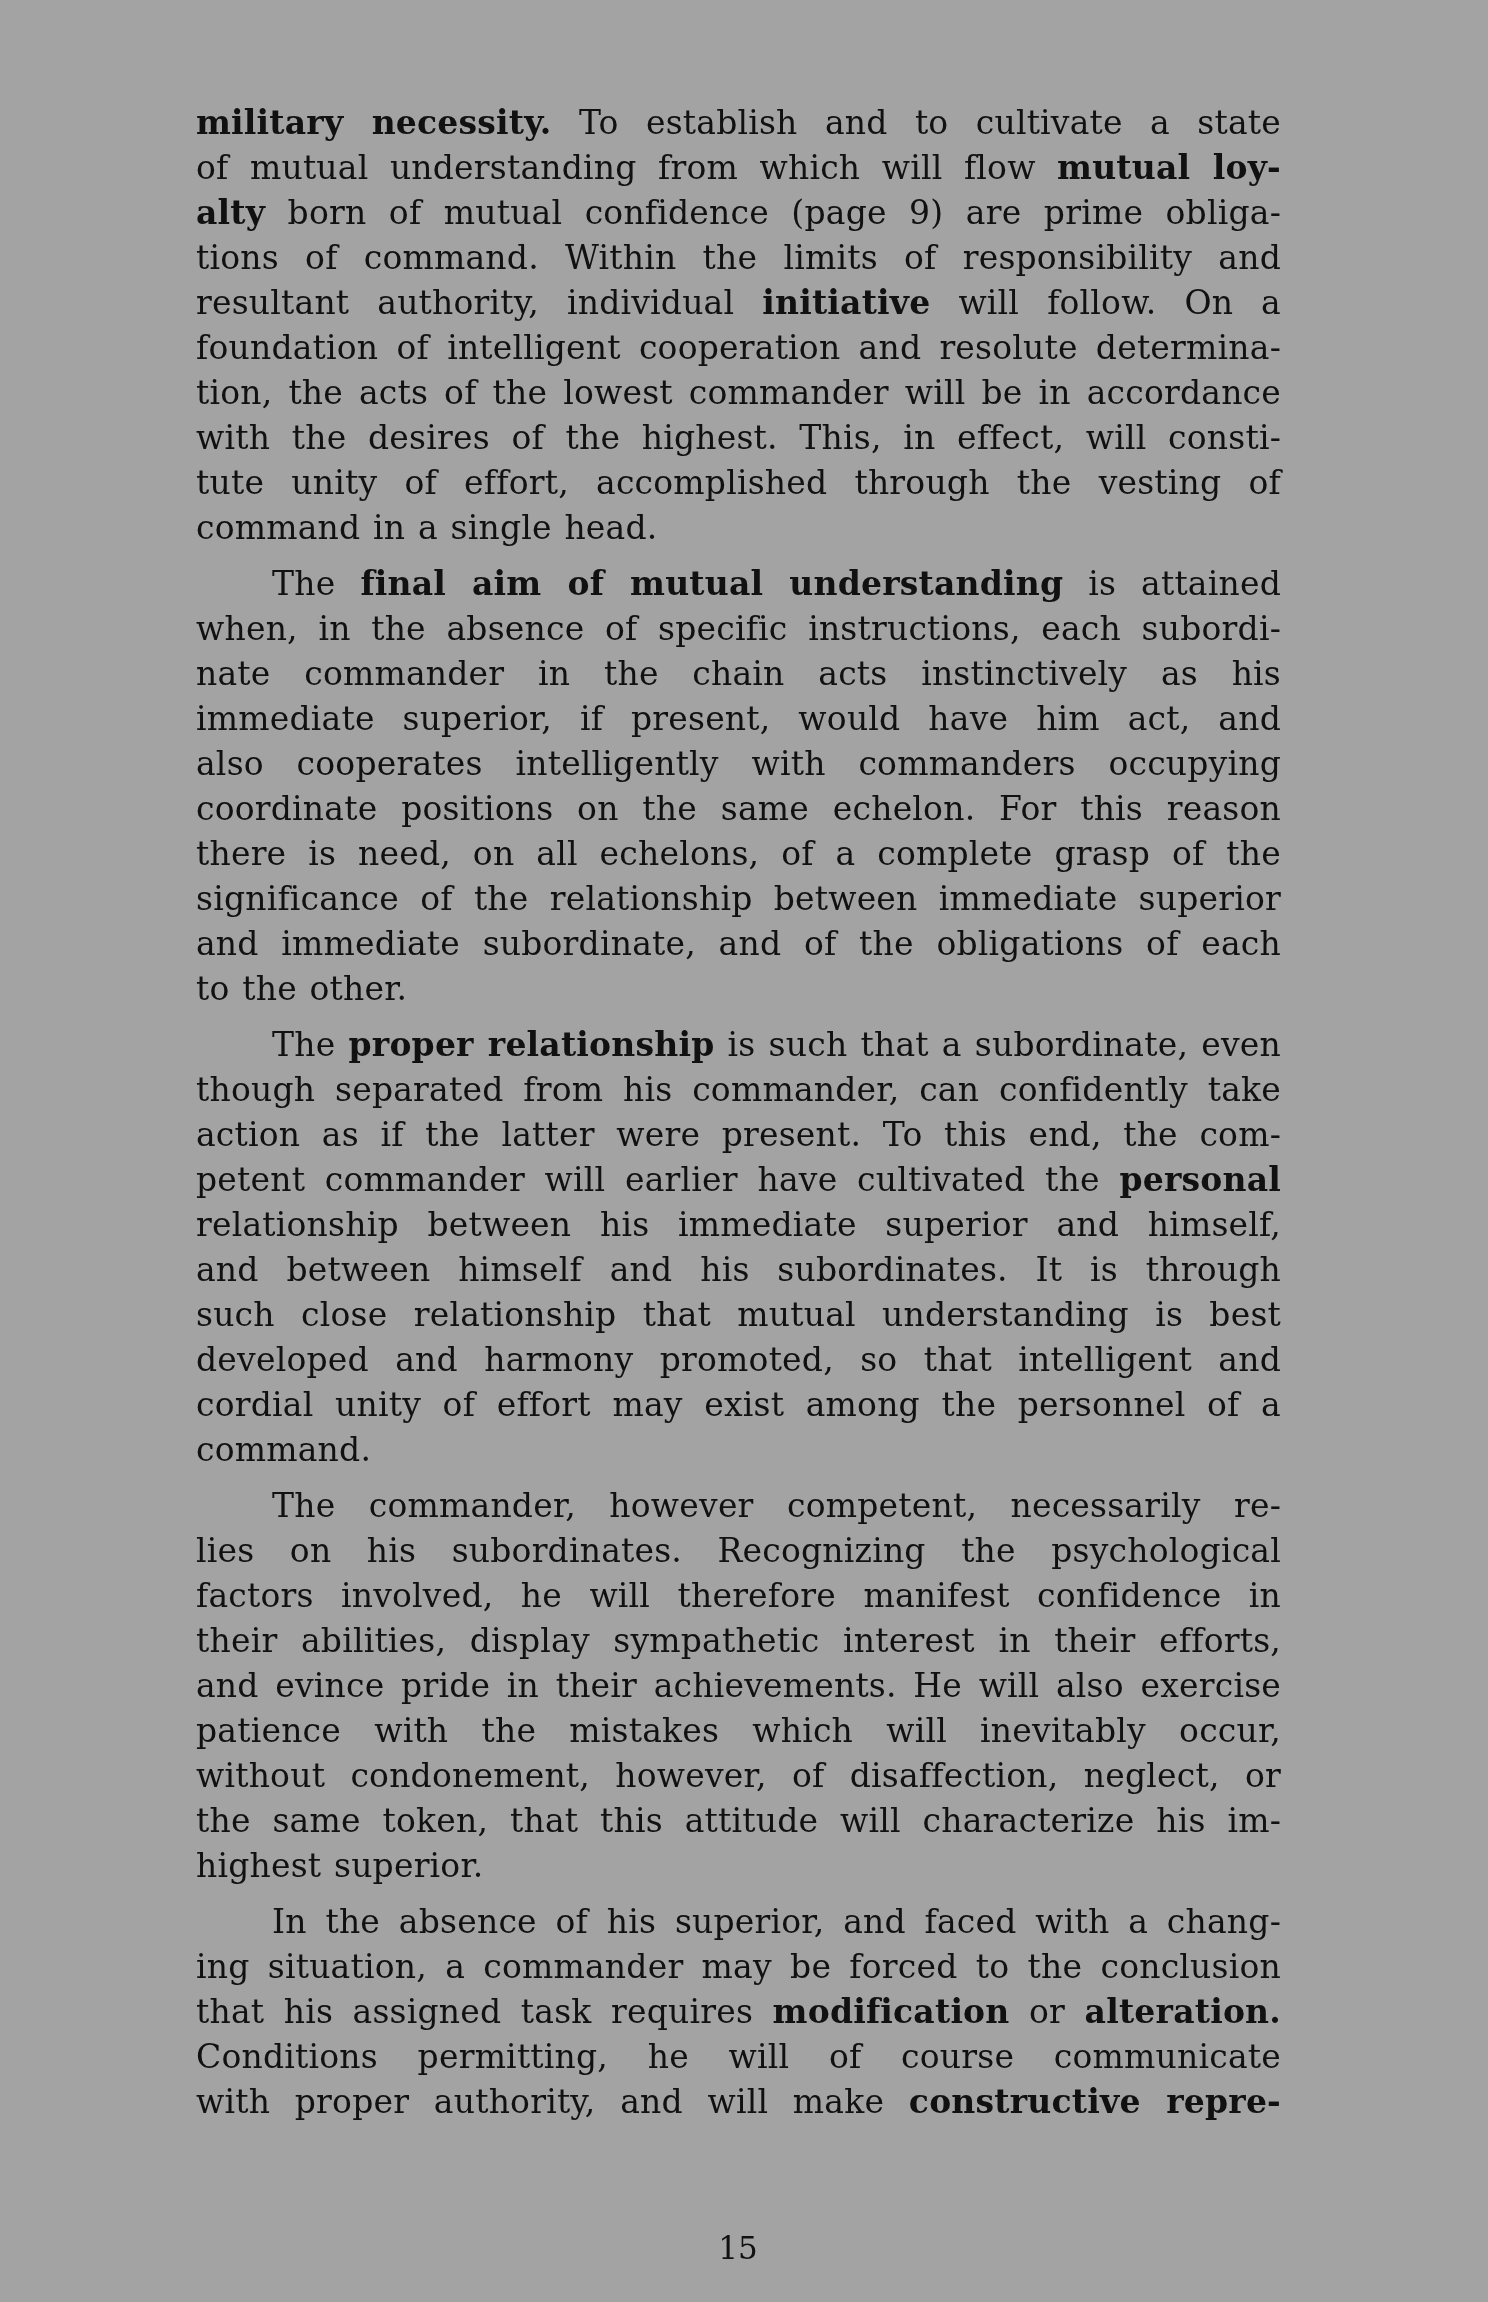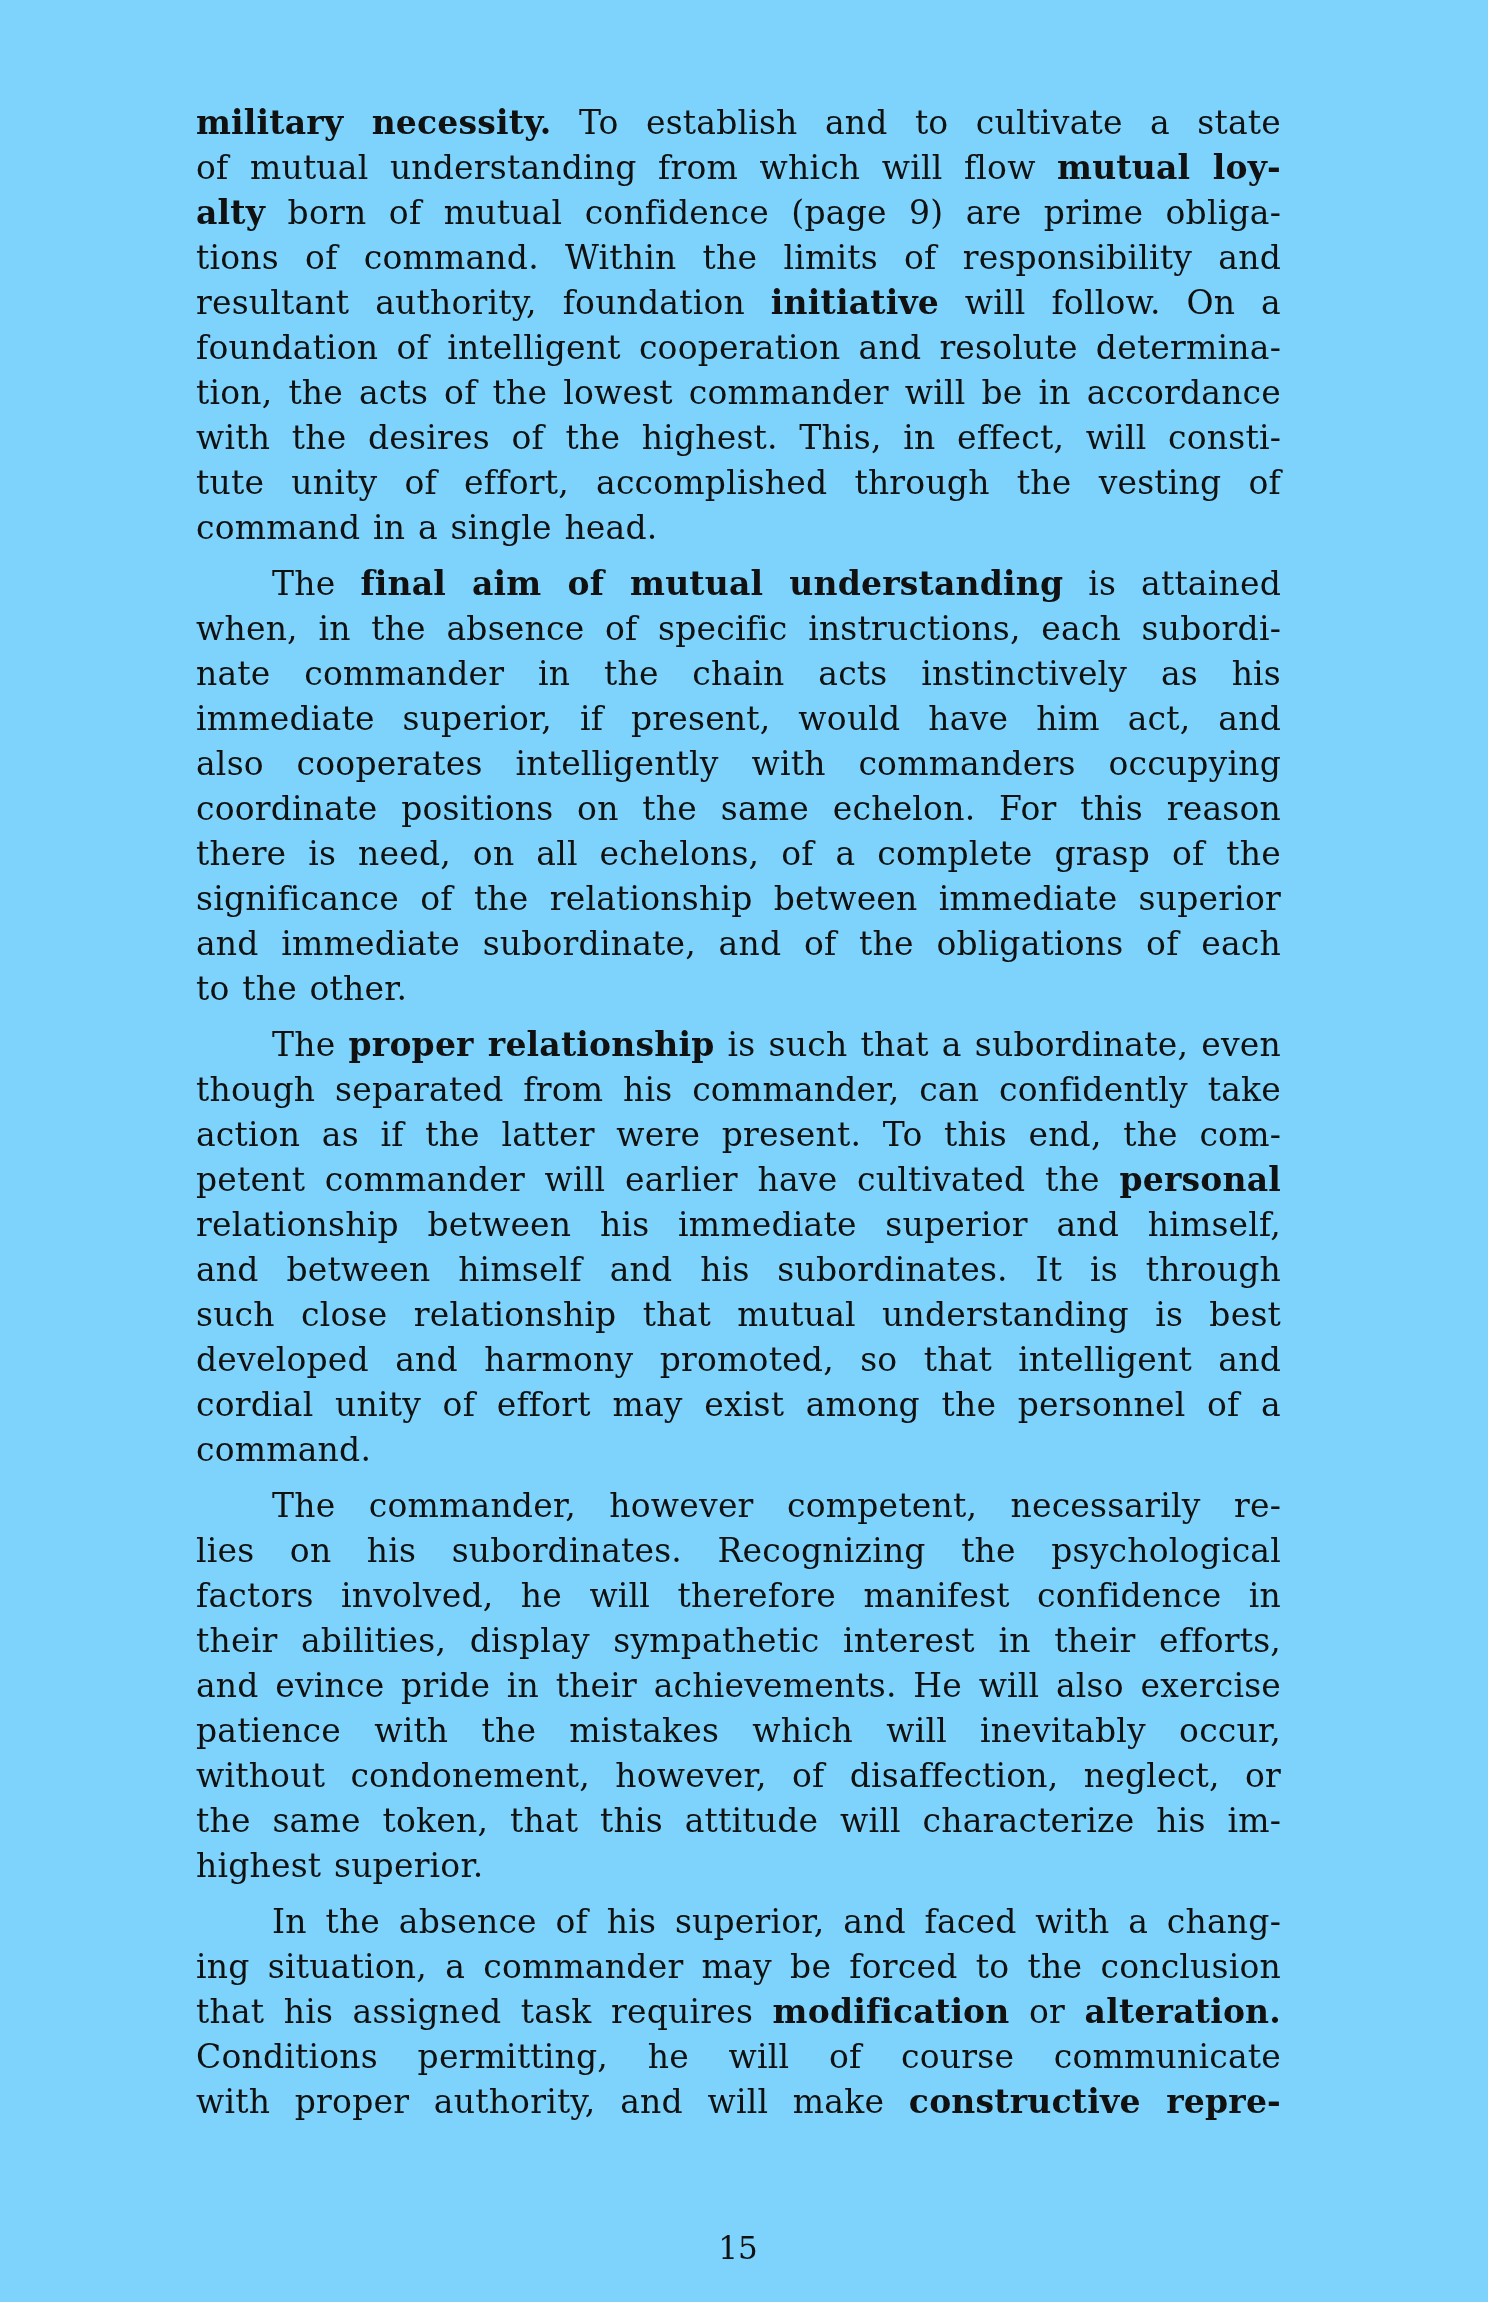--- a/index.html
+++ b/index.html
@@ -1,18 +1,18 @@
 <!DOCTYPE html>
 <html><head>
 <meta charset="utf-8">
 <style>
   html, body { margin: 0; padding: 0; background: #ffffff; }
   body { width: 1488px; height: 2302px; position: relative; overflow: hidden; }
   .page {
-    position: absolute; left: 0; top: 0; width: 1488px; height: 2302px; background: #7dd3fc;
+    position: absolute; left: 0; top: 0; width: 1488px; height: 2302px; background: #a3a3a3;
   }
   .text-block {
     position: absolute; left: 196px; top: 100px; width: 1085px;
     font-family: "DejaVu Serif", serif;
     font-size: 33px; line-height: 45px; color: #111111;
   }
   .para { margin: 0 0 11px 0; }
   .line {
     display: block; white-space: nowrap; height: 45px;
     text-align: justify; text-align-last: justify;
@@ -31,21 +31,21 @@
 </head>
 <body>
 
 <div class="page">
   <div class="text-block" id="body-text">
       <div class="para">
         <span class="line"><span class="seg-b">military necessity.</span><span>  To establish and to cultivate a state</span></span>
         <span class="line"><span>of mutual understanding from which will flow </span><span class="seg-b">mutual loy-</span></span>
         <span class="line"><span class="seg-b">alty</span><span> born of mutual confidence (page 9) are prime obliga-</span></span>
         <span class="line"><span>tions of command. Within the limits of responsibility and</span></span>
-        <span class="line"><span>resultant authority, foundation </span><span class="seg-b">initiative</span><span> will follow. On a</span></span>
+        <span class="line"><span>resultant authority, individual </span><span class="seg-b">initiative</span><span> will follow. On a</span></span>
         <span class="line"><span>foundation of intelligent cooperation and resolute determina-</span></span>
         <span class="line"><span>tion, the acts of the lowest commander will be in accordance</span></span>
         <span class="line"><span>with the desires of the highest. This, in effect, will consti-</span></span>
         <span class="line"><span>tute unity of effort, accomplished through the vesting of</span></span>
         <span class="line last"><span>command in a single head.</span></span>
       </div>
       <div class="para">
         <span class="line indent"><span>The </span><span class="seg-b">final aim of mutual understanding</span><span> is attained</span></span>
         <span class="line"><span>when, in the absence of specific instructions, each subordi-</span></span>
         <span class="line"><span>nate commander in the chain acts instinctively as his</span></span>

